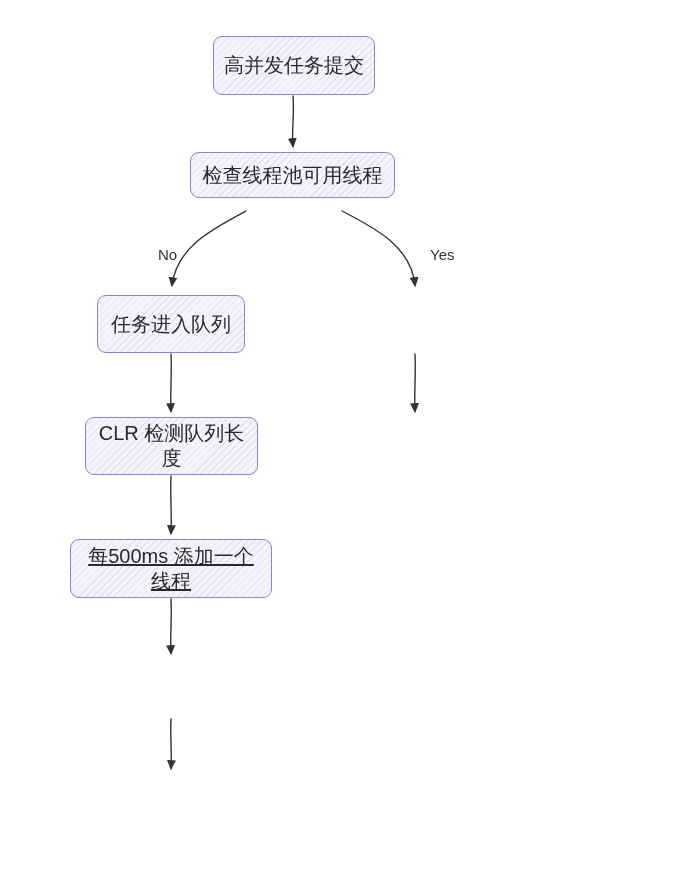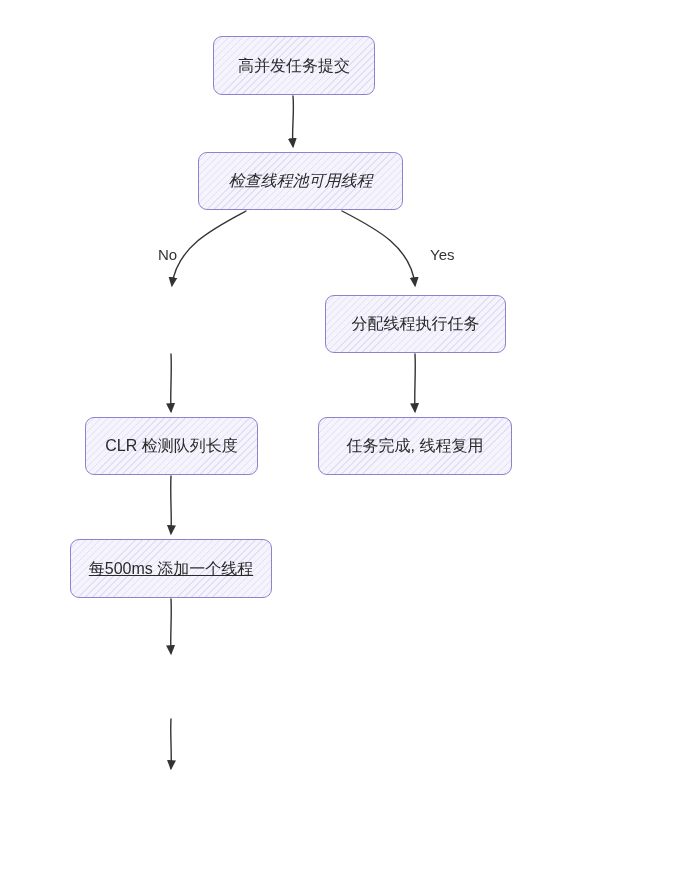--- a/index.html
+++ b/index.html
@@ -33,21 +33,21 @@
     border-radius: 9px;
     background-color: #f5f4fd;
     background-image: repeating-linear-gradient(
       135deg,
       rgba(140, 130, 210, 0.18) 0px,
       rgba(140, 130, 210, 0.18) 1px,
       transparent 1px,
       transparent 5px
     );
     color: #2a2a2a;
-    font-size: 16px;
+    font-size: 20px;
     line-height: 1.25;
   }
   .edge-label {
     position: absolute;
     font-size: 15px;
     color: #333333;
     background: rgba(255, 255, 255, 0.85);
     padding: 0 2px;
   }
 </style>
@@ -69,28 +69,27 @@
       <path d="M 171 354 C 172 374, 170 394, 171 411" marker-end="url(#arrowhead)"></path>
       <path d="M 415 354 C 416 374, 414 394, 415 411" marker-end="url(#arrowhead)"></path>
       <path d="M 171 476 C 170 496, 172 516, 171 533" marker-end="url(#arrowhead)"></path>
       <path d="M 171 599 C 172 618, 170 636, 171 653" marker-end="url(#arrowhead)"></path>
       <path d="M 171 719 C 170 736, 172 752, 171 768" marker-end="url(#arrowhead)"></path>
     </g>
   </svg>
 
   <div class="node" style="left:213px; top:36px; width:162px; height:59px;">高并发任务提交</div>
 
-  <div class="node" style="left:198px; top:152px; width:205px; height:58px;font-style:italic;">检查线程池可用线程</div>
+  <div class="node" style="left:190px; top:152px; width:205px; height:46px;">检查线程池可用线程</div>
 
+  <div class="node" style="left:97px; top:295px; width:148px; height:58px;">任务进入队列</div>
 
-  <div class="node" style="left:325px; top:295px; width:181px; height:58px;">分配线程执行任务</div>
 
   <div class="node" style="left:85px; top:417px; width:173px; height:58px;">CLR 检测队列长度</div>
 
-  <div class="node" style="left:318px; top:417px; width:194px; height:58px;">任务完成, 线程复用</div>
 
   <div class="node" style="left:70px; top:539px; width:202px; height:59px;text-decoration:underline;">每500ms 添加一个线程</div>
 
 
 
   <div class="edge-label" style="left:156px; top:246px;text-align:center;">No</div>
 
   <div class="edge-label" style="left:428px; top:246px;">Yes</div>
 
 </div>

